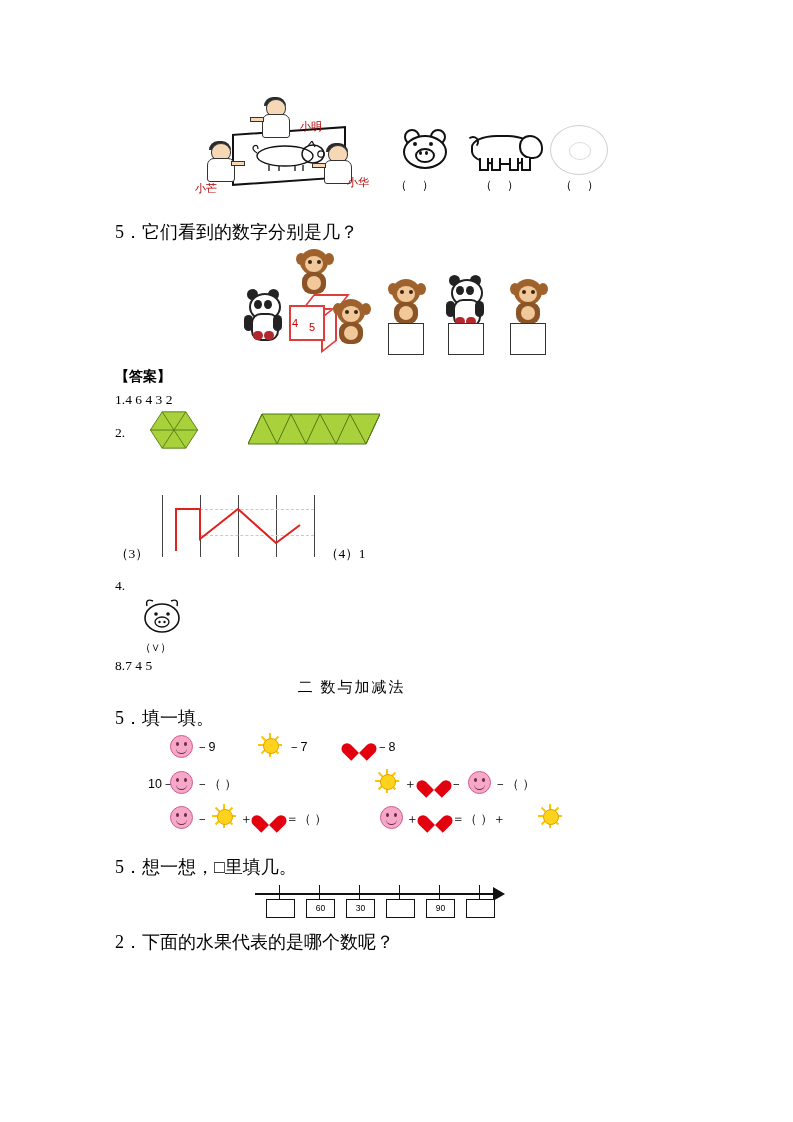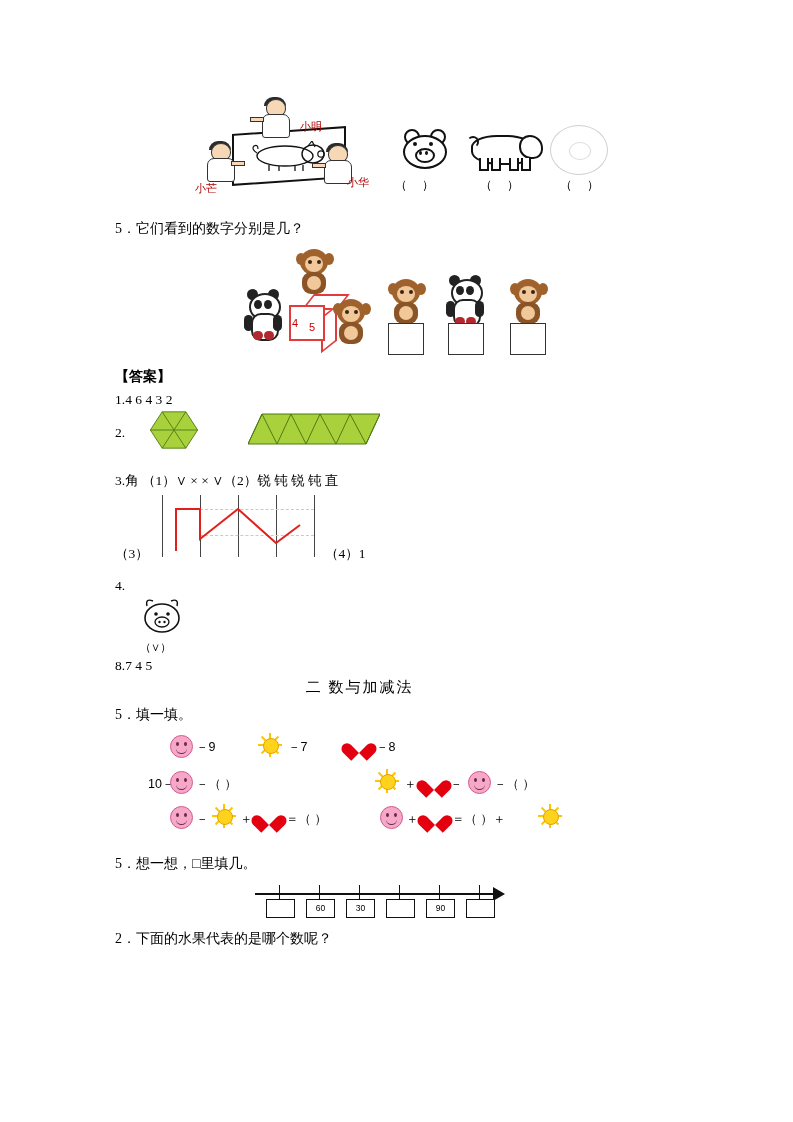--- a/index.html
+++ b/index.html
@@ -9,21 +9,21 @@
     font-family:"Liberation Serif", serif;
     color:#000000;
     position:relative;
     overflow:hidden;
   }
   .page{
     position:absolute;
     left:0;top:0;
     width:793px;height:1122px;
   }
-  .q-label{font-size:14px;}
+  .q-label{font-size:18px;}
 
   
   .top-block{position:absolute;left:195px;top:95px;width:420px;height:110px;}
   .board{
     position:absolute;left:37px;top:35px;width:110px;height:48px;
     border:2px solid #111;background:#fff;transform:skewY(-4deg);
   }
   .pig-draw{
     position:absolute;left:50px;top:46px;width:84px;height:30px;
   }
@@ -127,21 +127,21 @@
   
   .anglefig{position:absolute;left:160px;top:495px;width:160px;height:62px;}
   .vline{position:absolute;width:1px;background:#444;}
   .dashline{position:absolute;border-top:1px dashed #c9c9c9;}
   .redpath{position:absolute;left:0;top:0;}
 
   
   .smallpig{position:absolute;left:138px;top:598px;width:48px;height:44px;}
 
   
-  .sec-title{position:absolute;left:8px;top:678px;width:703px;text-align:center;font-size:15px;letter-spacing:2px;}
+  .sec-title{position:absolute;left:0;top:678px;width:703px;text-align:center;font-size:15px;letter-spacing:2px;}
 
   .face{
     position:absolute;width:21px;height:21px;border-radius:50%;
     background:#f7a8c9;border:1px solid #d05c8f;
   }
   .face .fe{position:absolute;top:6px;width:3px;height:4px;border-radius:50%;background:#6a2a45;}
   .face .fm{position:absolute;left:5px;top:12px;width:11px;height:5px;border-bottom:1.6px solid #6a2a45;border-radius:0 0 9px 9px;}
 
   .sun{position:absolute;width:24px;height:24px;}
   .sun .core{position:absolute;left:5px;top:5px;width:14px;height:14px;border-radius:50%;background:#ffd21e;border:1px solid #e0a500;}
@@ -343,21 +343,20 @@
       <line x1="43" y1="2" x2="29" y2="32"></line>
       <line x1="43" y1="2" x2="58" y2="32"></line>
       <line x1="72" y1="2" x2="58" y2="32"></line>
       <line x1="72" y1="2" x2="88" y2="32"></line>
       <line x1="102" y1="2" x2="88" y2="32"></line>
       <line x1="102" y1="2" x2="118" y2="32"></line>
       <line x1="132" y1="2" x2="118" y2="32"></line>
     </g>
   </svg>
 
-  <div class="line" style="left:115px;top:472px;">3.角  （1）∨   ×   ×   ∨（2）锐  钝   锐   钝   直</div>
 
   <div class="anglefig">
     <div class="vline" style="left:2px;top:0;height:62px;"></div>
     <div class="vline" style="left:40px;top:0;height:62px;"></div>
     <div class="vline" style="left:78px;top:0;height:62px;"></div>
     <div class="vline" style="left:116px;top:0;height:62px;"></div>
     <div class="vline" style="left:154px;top:0;height:62px;"></div>
     <div class="dashline" style="left:40px;top:14px;width:114px;"></div>
     <div class="dashline" style="left:40px;top:40px;width:114px;"></div>
     <svg class="redpath" width="160" height="62">

